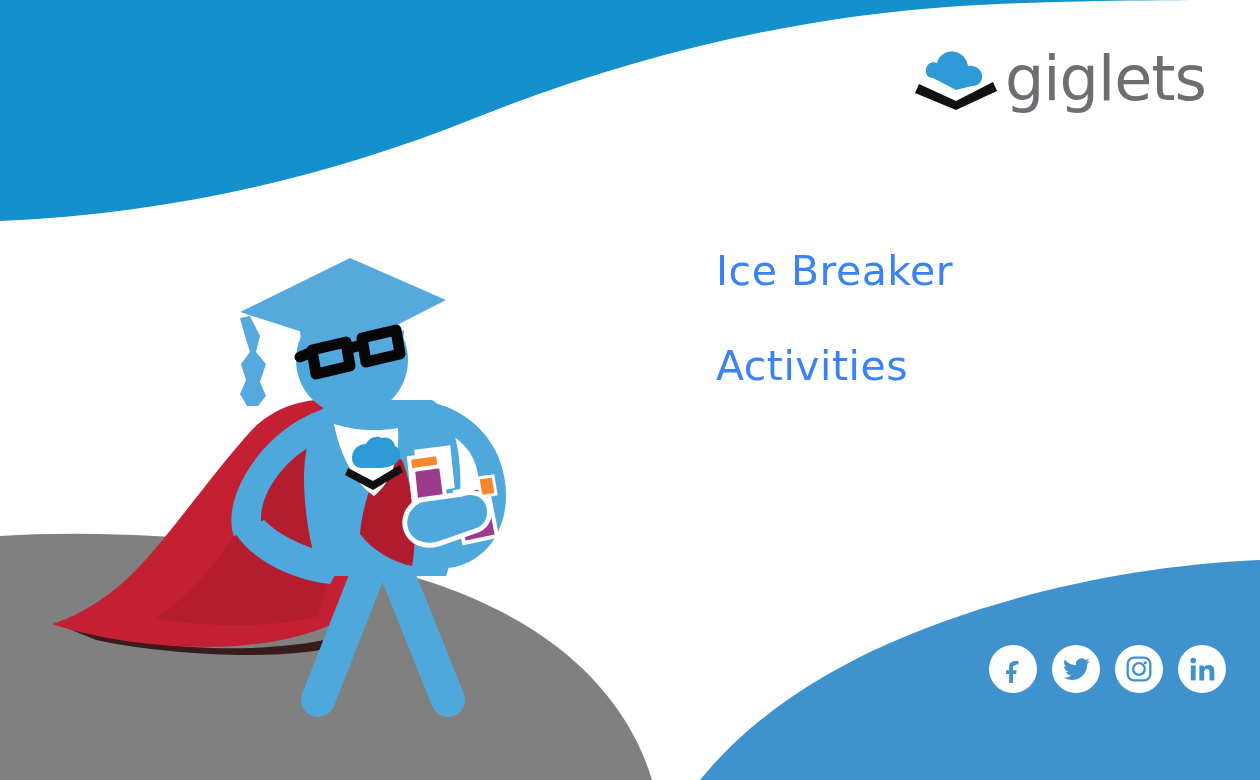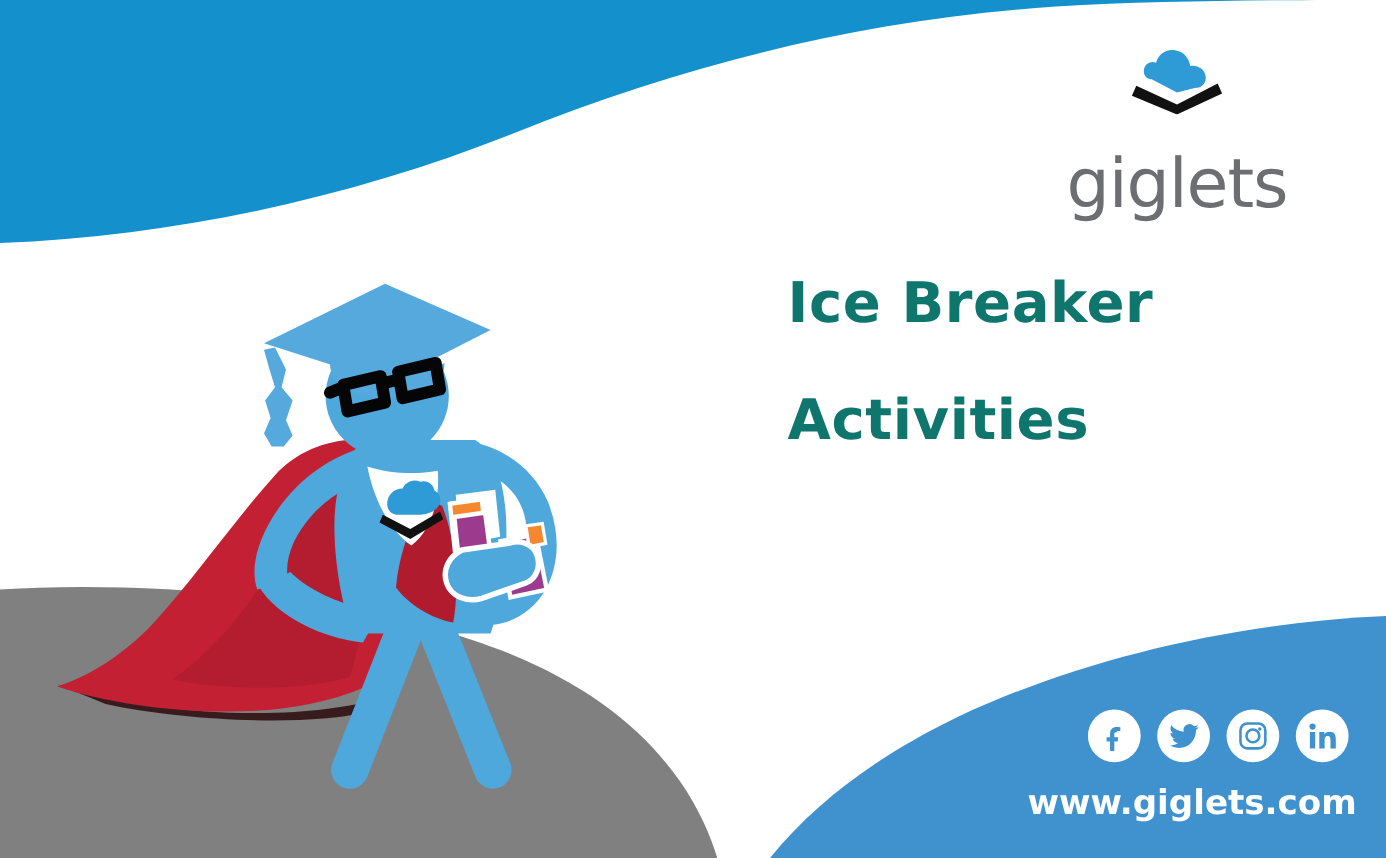--- a/index.html
+++ b/index.html
@@ -28,22 +28,21 @@
 
   
   .brand-logo {
     position: absolute;
     left: 915px;
     top: 38px;
     width: 310px;
     height: 78px;
     display: flex;
     align-items: center;
-    gap: 28px;
-    flex-direction: column;
+    gap: 8px;
   }
   .brand-mark {
     width: 82px;
     height: 66px;
     flex: none;
   }
   .brand-wordmark {
     font-family: "DejaVu Sans", sans-serif;
     font-size: 62px;
     font-weight: 400;
@@ -55,23 +54,23 @@
 
   
   .headline {
     position: absolute;
     left: 716px;
     top: 250px;
     width: 470px;
   }
   .headline-line {
     font-family: "DejaVu Sans", sans-serif;
-    font-size: 51px;
-    font-weight: bold;
-    color: #0f766e;
+    font-size: 41px;
+    font-weight: normal;
+    color: #3b82f6;
     line-height: 1.06;
     letter-spacing: 0.5px;
     white-space: nowrap;
   }
   .headline-line + .headline-line {
     margin-top: 52px;
   }
 
   
   .social-row {
@@ -283,15 +282,14 @@
 
     <div class="social-btn" title="LinkedIn">
       <svg width="27" height="27" viewBox="0 0 24 24">
         <rect x="1.6" y="8.4" width="4.3" height="13.3" fill="#3F92CE"></rect>
         <circle cx="3.75" cy="4" r="2.5" fill="#3F92CE"></circle>
         <path fill="#3F92CE" d="M9.2 8.4h4.1v1.85h.06c.57-1.04 1.97-2.14 4.05-2.14 4.33 0 5.13 2.72 5.13 6.26v7.33h-4.28v-6.5c0-1.55-.03-3.55-2.2-3.55-2.2 0-2.54 1.7-2.54 3.44v6.6H9.2z"></path>
       </svg>
     </div>
   </div>
 
-  <div class="website-url">www.giglets.com</div>
 
 </div>
 
 </body></html>

